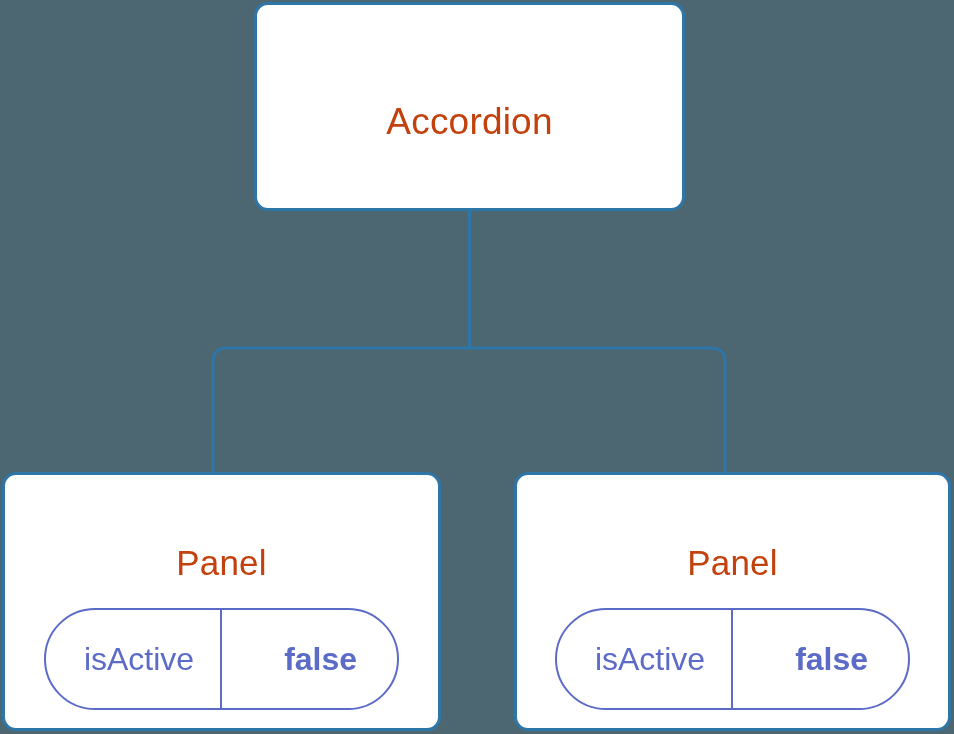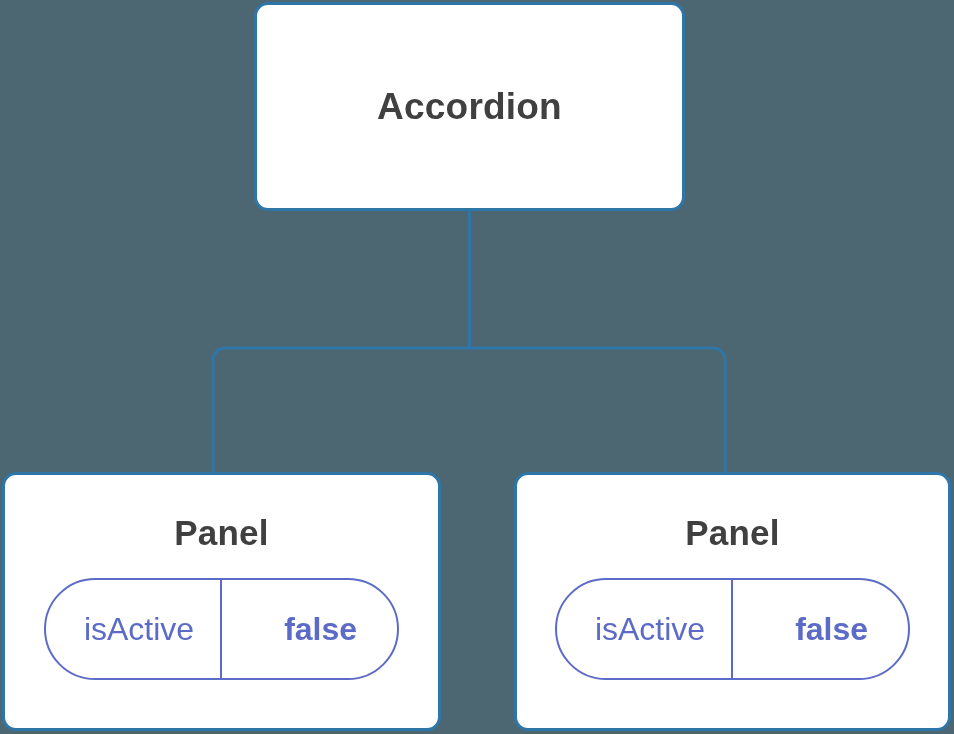--- a/index.html
+++ b/index.html
@@ -39,24 +39,25 @@
     background: #ffffff;
     border: 3px solid #2f76a8;
     border-radius: 14px;
     z-index: 2;
     display: flex;
     flex-direction: column;
     align-items: center;
   }
 
   .node-title {
-    color: #404040;
-    font-weight: 700;
+    color: #c2410c;
+    font-weight: 400;
     letter-spacing: 0.2px;
     white-space: nowrap;
+    margin-top: 30px;
   }
 
   
   #node-accordion {
     left: 254px;
     top: 2px;
     width: 431px;
     height: 209px;
     justify-content: center;
   }

